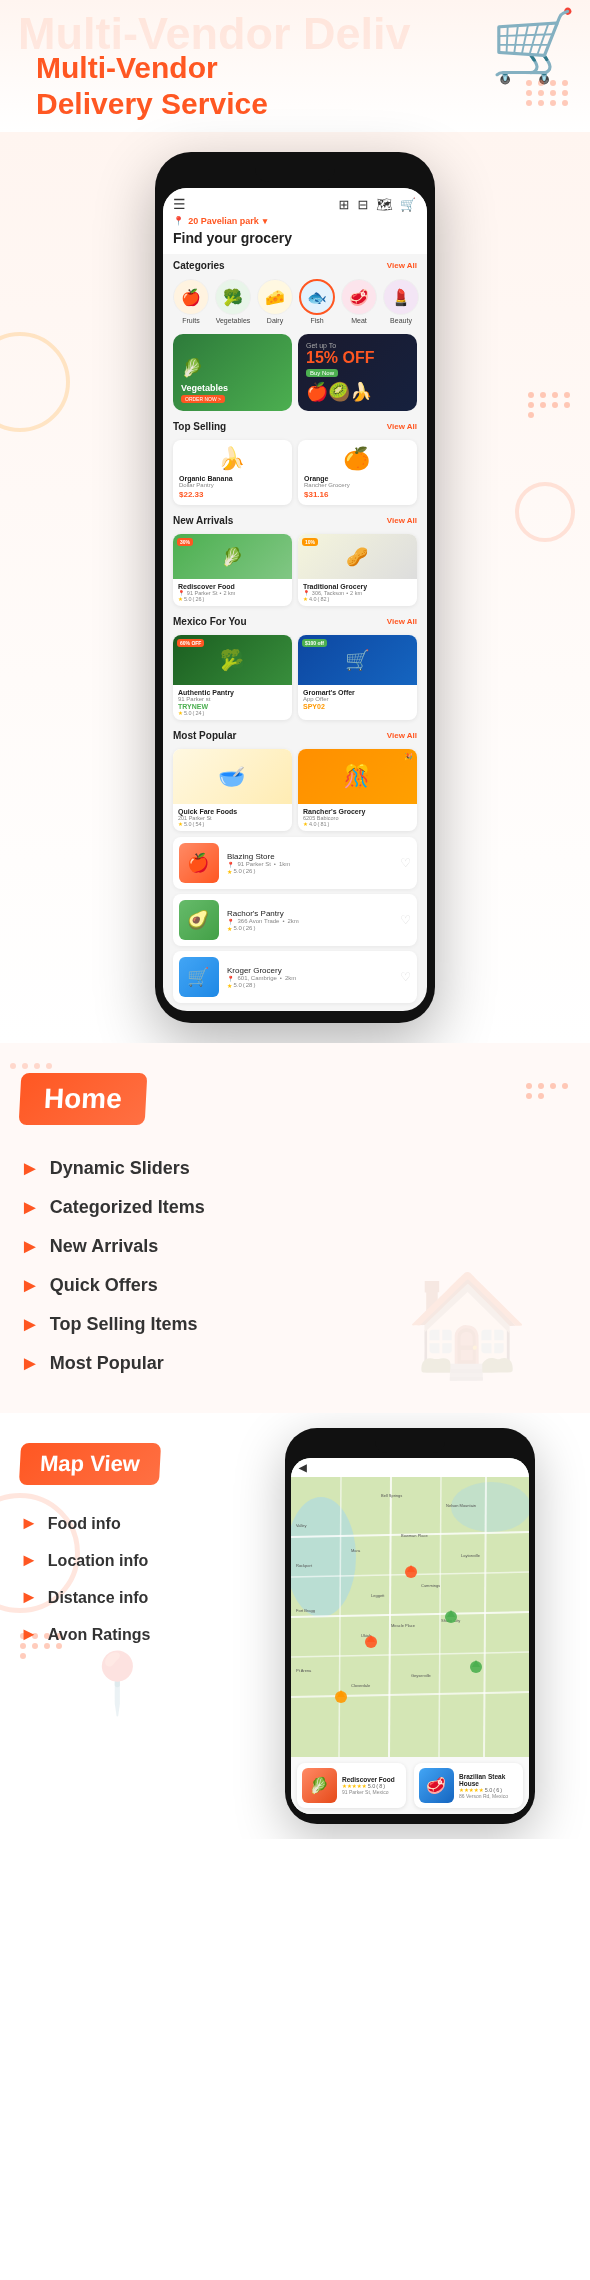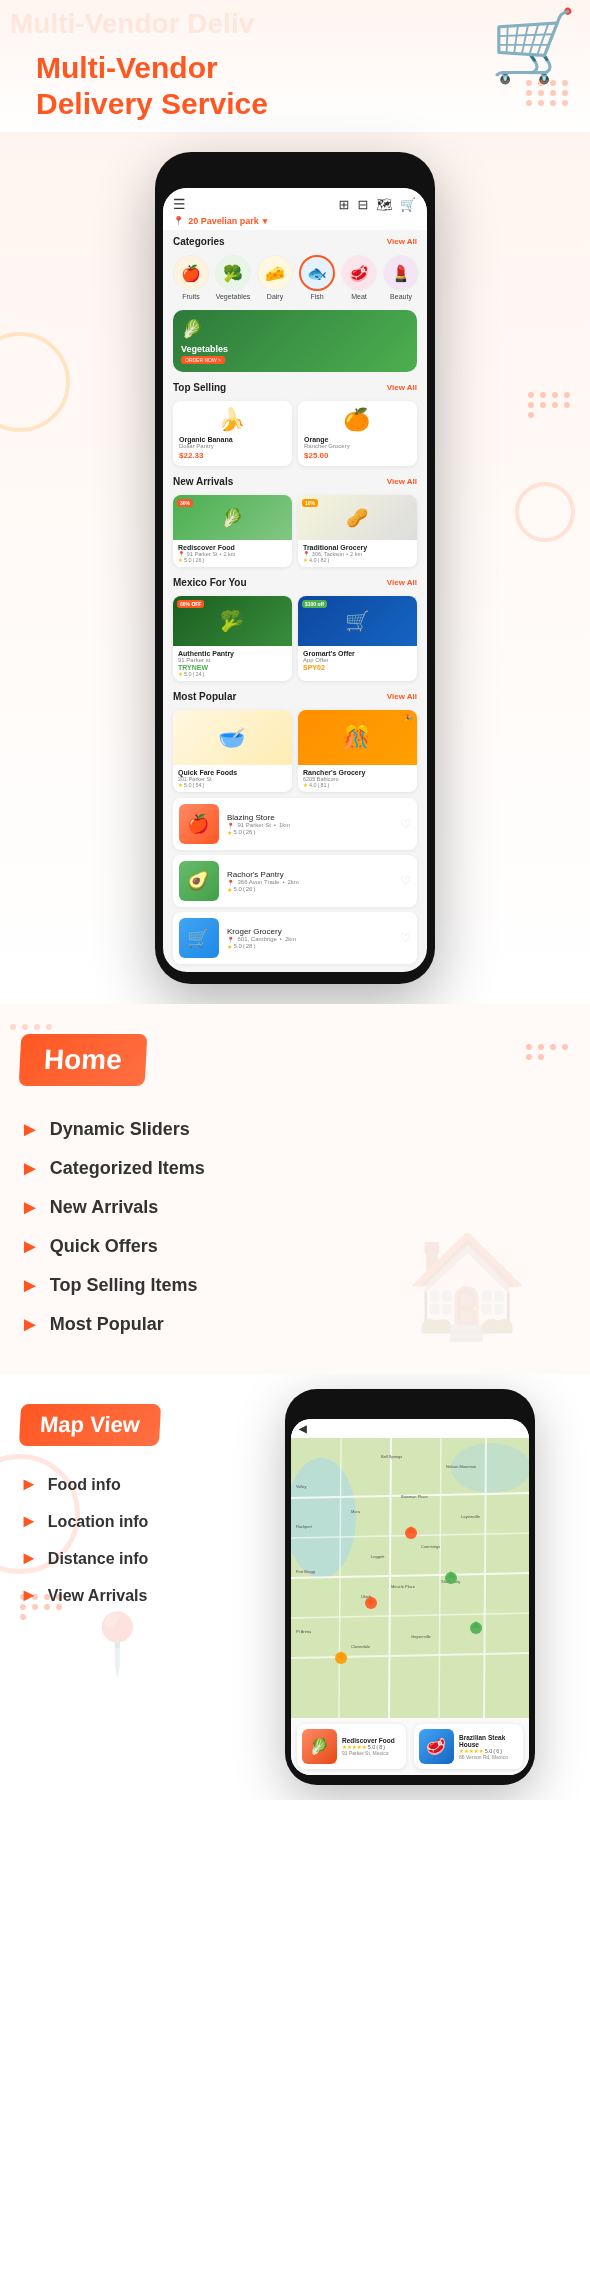--- a/index.html
+++ b/index.html
@@ -579,21 +579,21 @@
       width: 6px;
       height: 6px;
       border-radius: 50%;
       background: rgba(255,87,34,0.3);
     }
   </style>
 </head>
 <body>
 
 <div class="hero-layout section-wrapper">
-  <div style="position:absolute;top:8px;left:10px;right:10px;font-size:28px;font-weight:900;color:rgba(255,87,34,0.1);white-space:nowrap;z-index:0;overflow:hidden;">
+  <div style="position:absolute;top:8px;left:18px;right:10px;font-size:45px;font-weight:900;color:rgba(255,87,34,0.1);white-space:nowrap;z-index:0;overflow:hidden;">
     <span>Multi-Vendor Deliv</span>
   </div>
 
   <div style="position:absolute;right:12px;top:5px;font-size:70px;z-index:1;">🛒</div>
 
   <div style="position:absolute;right:20px;top:80px;z-index:1;">
     <div class="scatter-dots">
       <div class="s-dot"></div>
         <div class="s-dot"></div>
         <div class="s-dot"></div>
@@ -644,20 +644,21 @@
               <span class="topbar-icon">⊟</span>
               <span class="topbar-icon">🗺</span>
               <span class="topbar-icon">🛒</span>
             </div>
           </div>
           <div class="location-bar">
             <span>📍</span>
             <span>20 Pavelian park</span>
             <span>▾</span>
           </div>
+          <div class="app-find-text">Find your grocery</div>
         </div>
 
         <div class="section-header">
           <span class="section-title">Categories</span>
           <span class="view-all-link">View All</span>
         </div>
         <div class="categories-row">
           <div class="category-item">
             <div class="category-circle" style="background:#fff3e0;">🍎</div>
             <span class="category-label">Fruits</span>
@@ -682,39 +683,45 @@
             <div class="category-circle" style="background:#f3e5f5;">💄</div>
             <span class="category-label">Beauty</span>
           </div>
         </div>
 
         <div class="banners-row">
           <div class="banner-green">
             <div style="font-size:18px;margin-bottom:4px;">🥬</div>
             <div class="banner-green-title">Vegetables</div>
             <div style="background:#ff5722;color:#fff;font-size:5px;padding:1px 4px;border-radius:3px;width:fit-content;margin-top:2px;">ORDER NOW &gt;</div>
+          </div>
+          <div class="banner-dark">
+            <div class="banner-dark-sub">Get up To</div>
+            <div class="banner-dark-pct">15% OFF</div>
+            <div class="banner-dark-badge">Buy Now</div>
+            <div style="font-size:18px;margin-top:4px;">🍎🥝🍌</div>
           </div>
         </div>
 
         <div class="section-header">
           <span class="section-title">Top Selling</span>
           <span class="view-all-link">View All</span>
         </div>
         <div class="products-row">
           <div class="product-card">
             <div class="product-img">🍌</div>
             <div class="product-name">Organic Banana</div>
             <div class="product-store">Dollar Pantry</div>
             <div class="product-price">$22.33</div>
           </div>
           <div class="product-card">
             <div class="product-img">🍊</div>
             <div class="product-name">Orange</div>
             <div class="product-store">Rancher Grocery</div>
-            <div class="product-price">$25.00</div>
+            <div class="product-price">$31.16</div>
           </div>
         </div>
 
         <div class="section-header">
           <span class="section-title">New Arrivals</span>
           <span class="view-all-link">View All</span>
         </div>
         <div class="store-cards-row">
           <div class="store-card">
             <div class="store-card-img">
@@ -994,21 +1001,21 @@
         <li class="map-feature-item">
           <span class="map-feature-arrow">►</span>
           <span>Location info</span>
         </li>
         <li class="map-feature-item">
           <span class="map-feature-arrow">►</span>
           <span>Distance info</span>
         </li>
         <li class="map-feature-item">
           <span class="map-feature-arrow">►</span>
-          <span>View Arrivals</span>
+          <span>Avon Ratings</span>
         </li>
       </ul>
     </div>
 
     <div style="flex:1;display:flex;align-items:flex-start;justify-content:center;padding:15px 10px;">
       <div class="map-phone">
         <div class="map-phone-notch"></div>
         <div class="map-phone-screen">
 
           <div class="map-back-bar">

